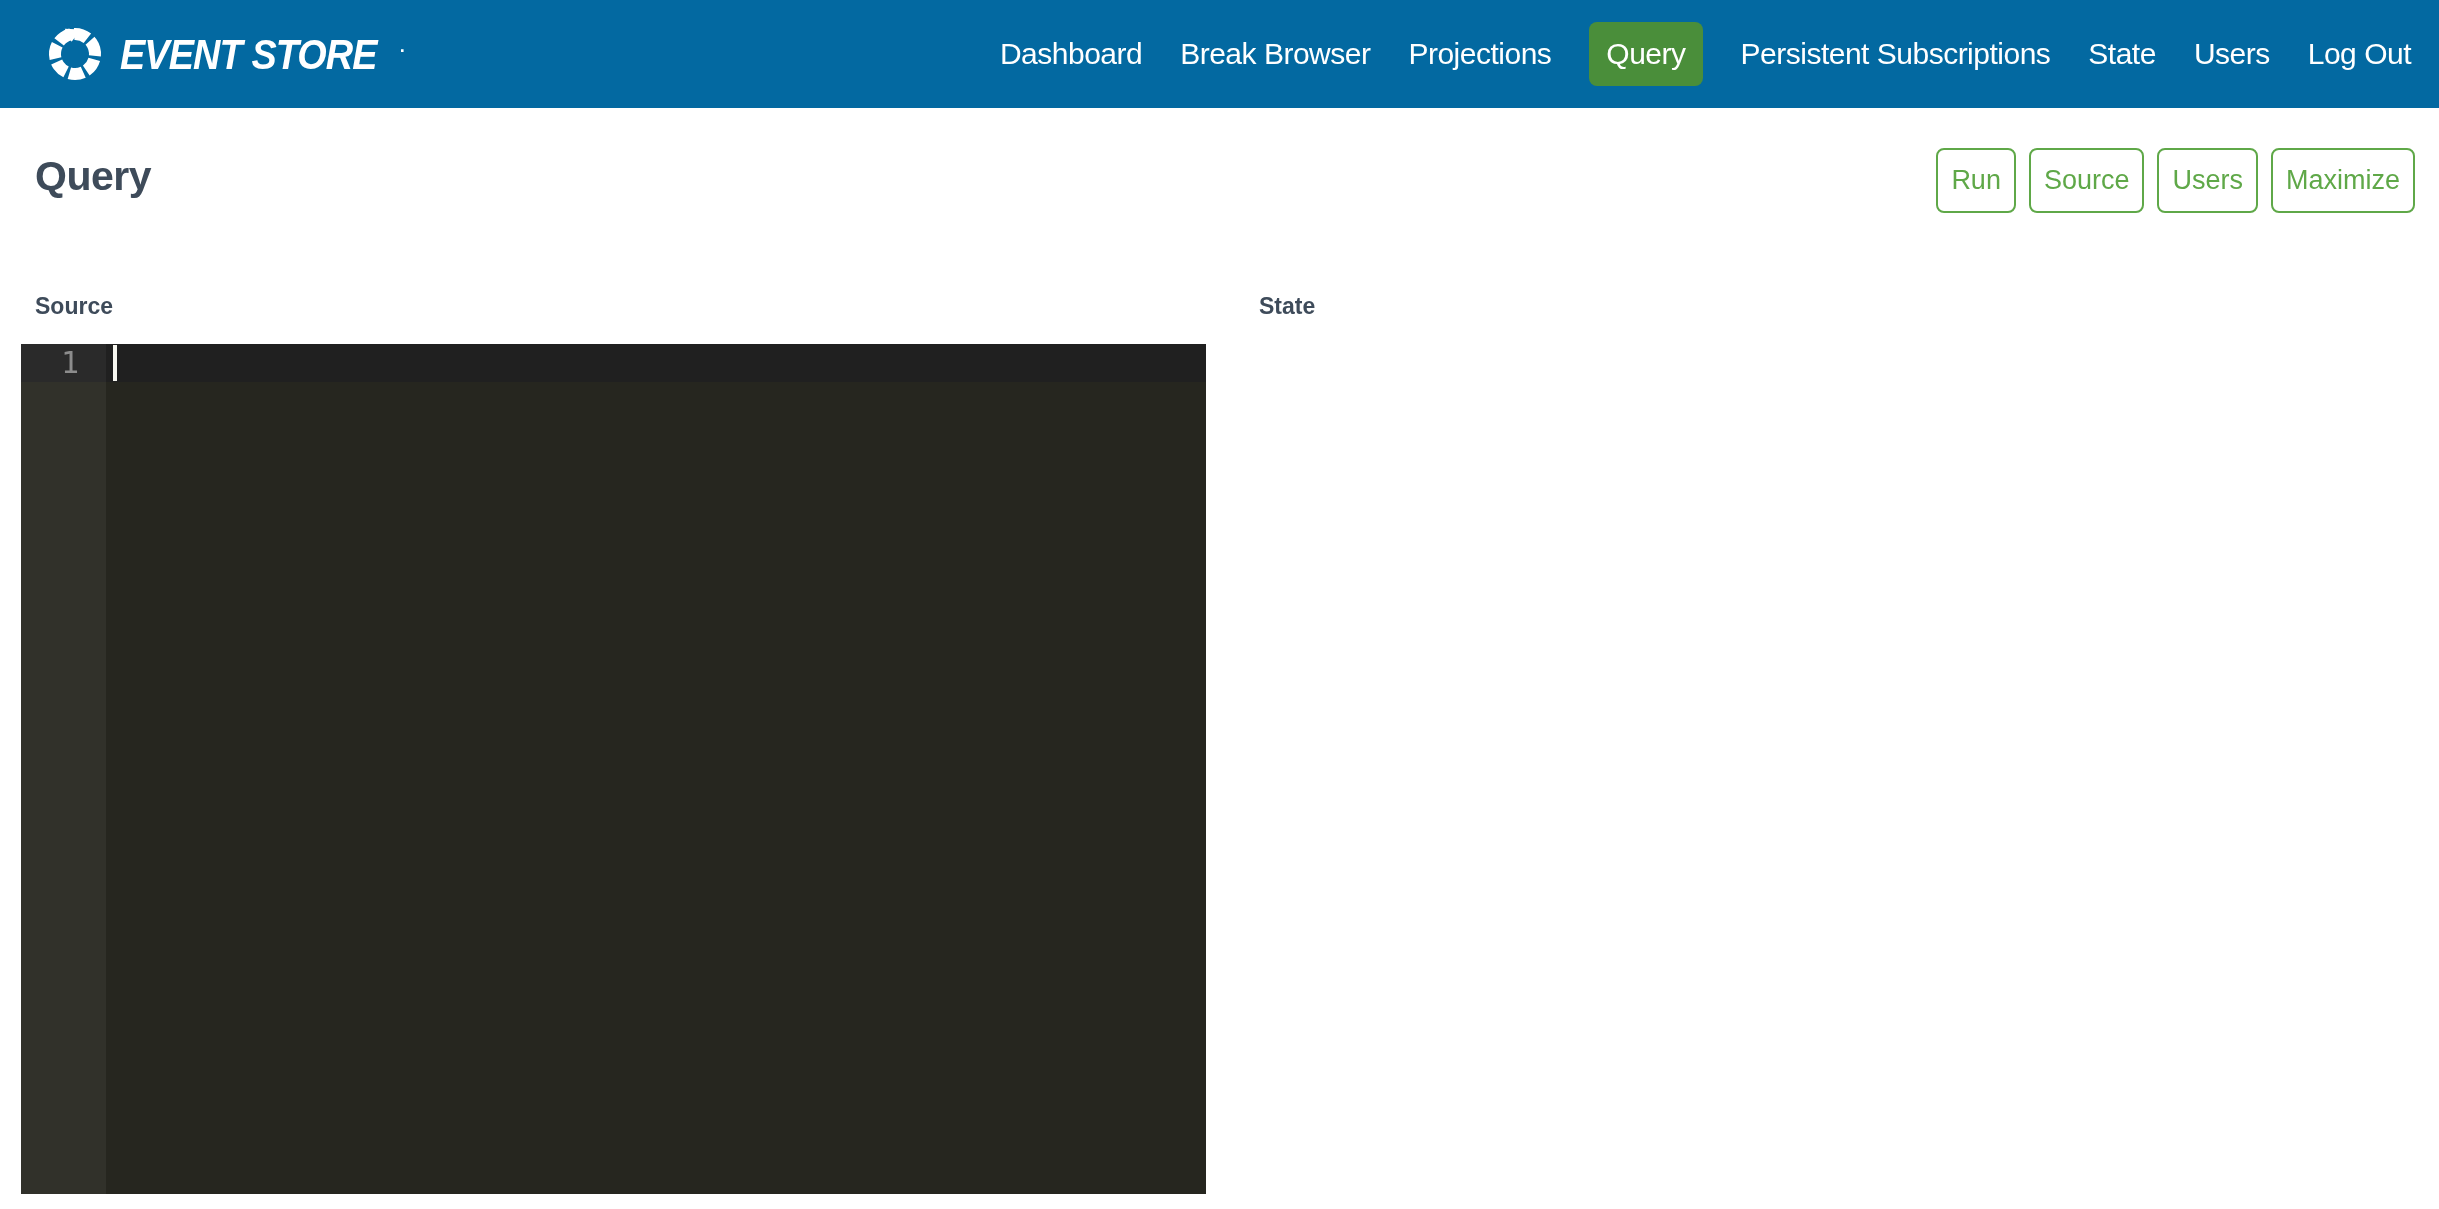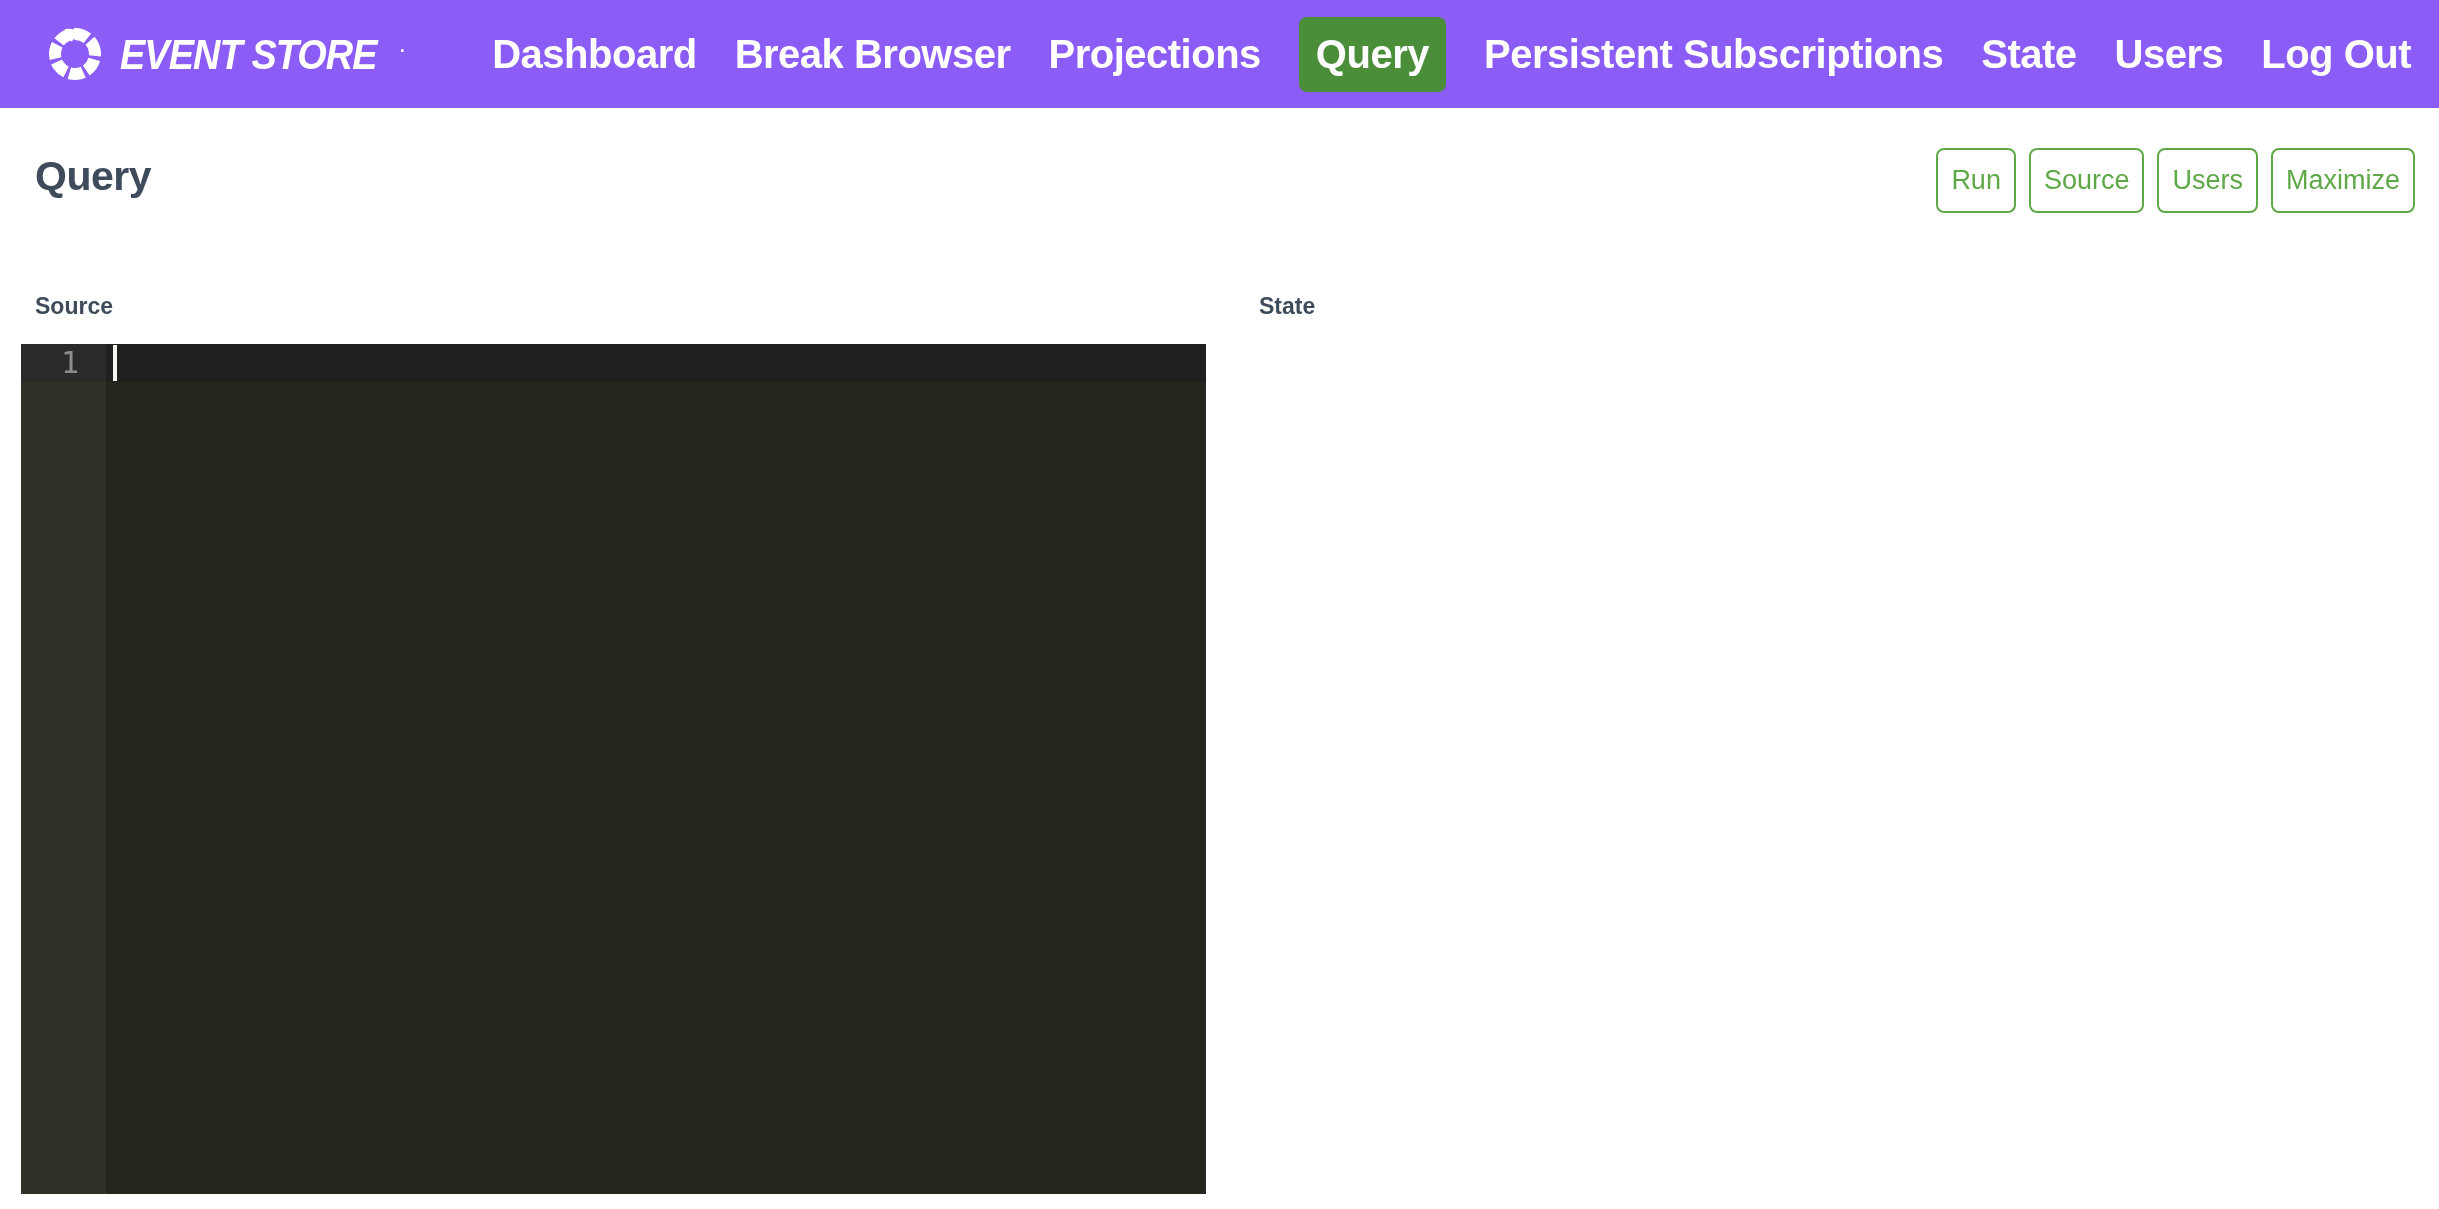--- a/index.html
+++ b/index.html
@@ -8,21 +8,21 @@
     background: #ffffff;
     font-family: "Liberation Sans", sans-serif;
     overflow: hidden;
     position: relative;
   }
 
   
   .navbar {
     position: absolute; left: 0; top: 0;
     width: 2439px; height: 108px;
-    background: #8b5cf6;
+    background: #0369a1;
     display: flex; align-items: center;
     padding: 0 28px;
   }
   .brand {
     display: flex; align-items: center;
     cursor: pointer;
     text-decoration: none;
   }
   .brand-icon { width: 58px; height: 58px; margin-left: 18px; }
   .brand-word {
@@ -45,22 +45,22 @@
     margin-bottom: 26px;
   }
   .nav-list {
     margin-left: auto;
     display: flex; align-items: center;
     list-style: none;
     gap: 38px;
   }
   .nav-item {
     color: #ffffff;
-    font-size: 40px;
-    font-weight: bold;
+    font-size: 30px;
+    font-weight: normal;
     letter-spacing: -0.5px;
     white-space: nowrap;
     cursor: pointer;
   }
   .nav-item.active {
     background: #4a8e3a;
     border-radius: 8px;
     padding: 15px 17px;
   }
 

